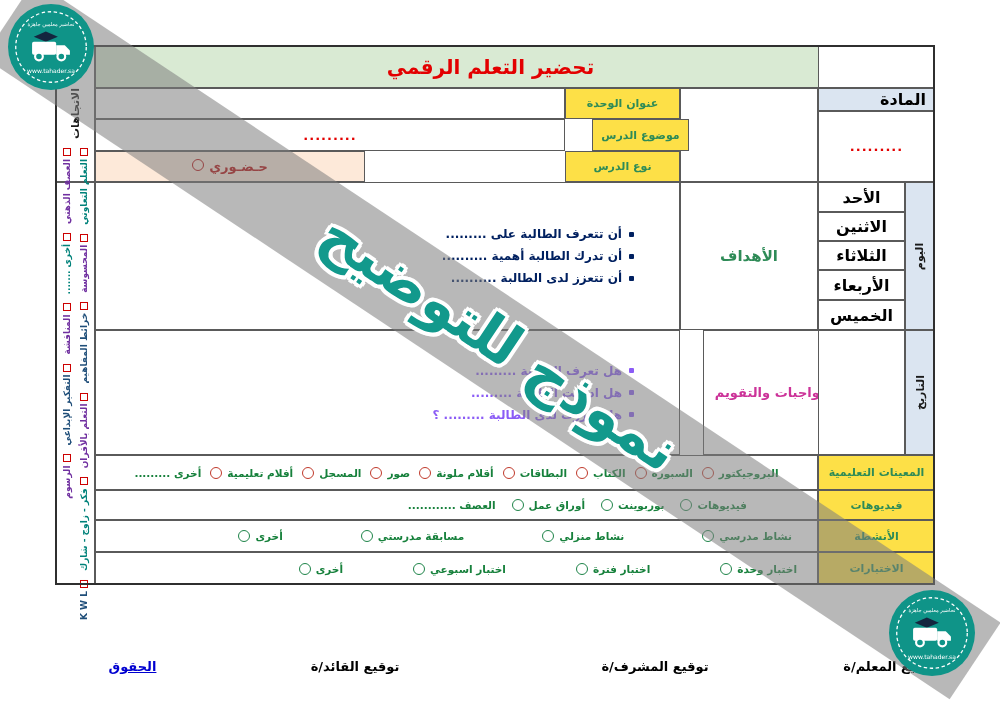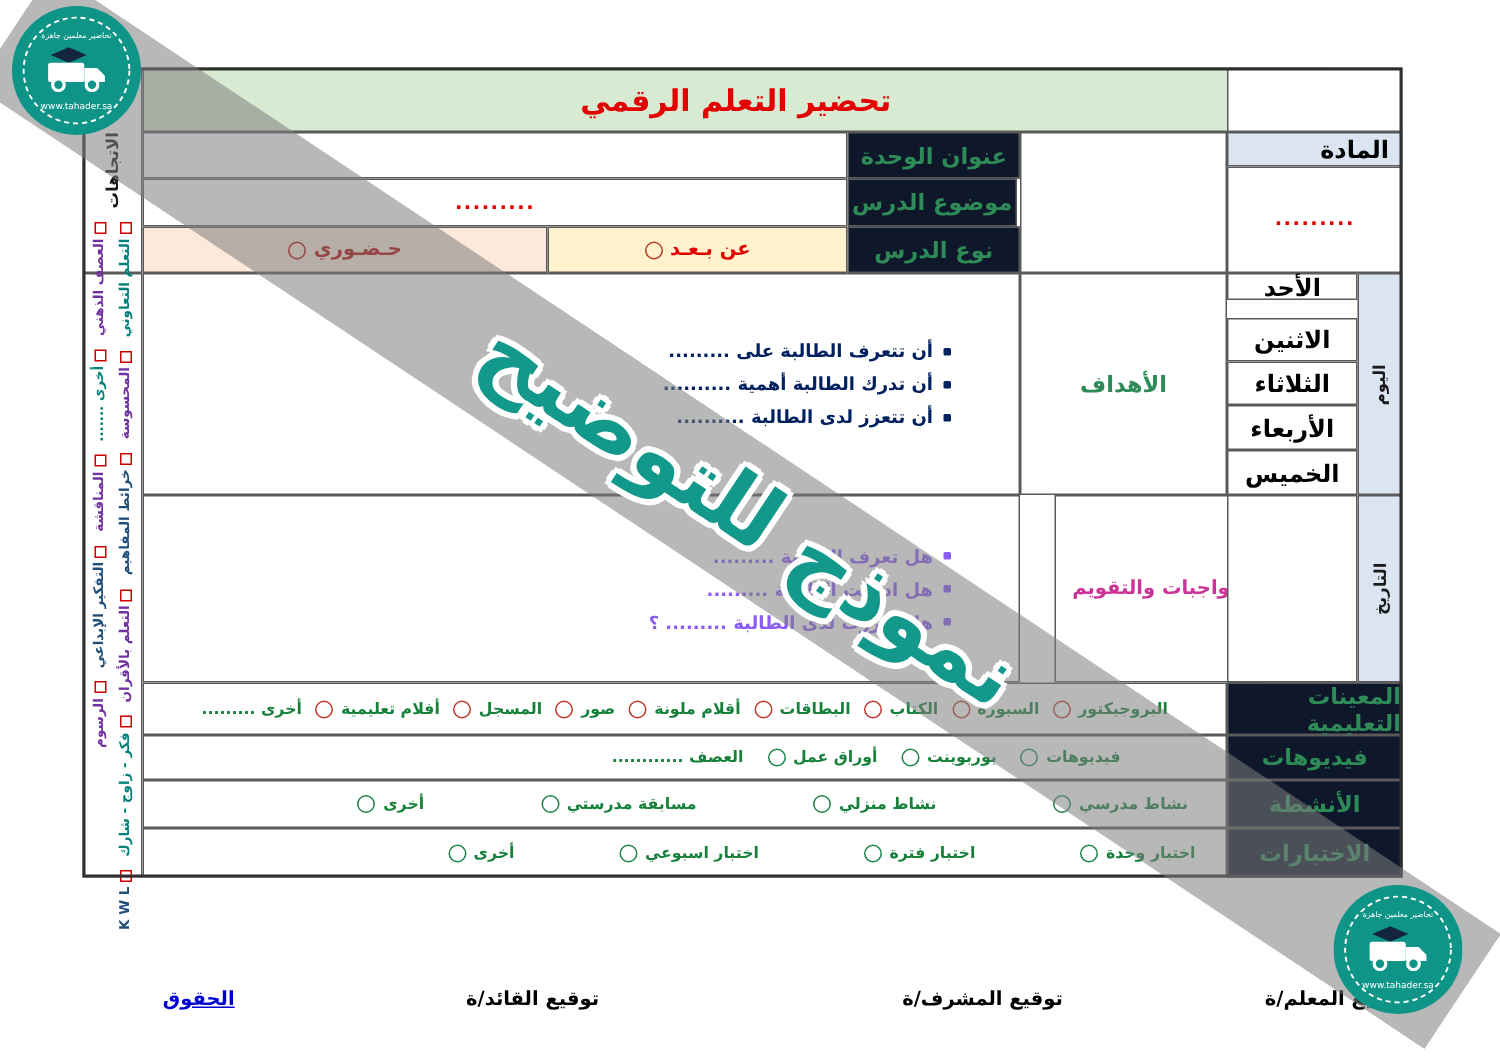--- a/index.html
+++ b/index.html
@@ -5,38 +5,38 @@
   html,body{margin:0;padding:0;background:#fff;}
   #page{position:relative;width:1000px;height:707px;background:#fff;overflow:hidden;
         font-family:"DejaVu Sans",sans-serif;direction:rtl;}
   .cell{position:absolute;border:1px solid #5a5a5a;box-sizing:border-box;background:#fff;
         display:flex;align-items:center;justify-content:center;}
   .frame{position:absolute;left:55px;top:45px;width:880px;height:540px;border:2px solid #2f2f2f;
          box-sizing:border-box;pointer-events:none;z-index:6;}
   .green{background:#d9ead3;}
   .hdr{background:#dbe5f1;}
   .title-text{color:#e30000;font-weight:bold;font-size:20px;}
-  .lbl{background:#0f172a;color:#2e8b57;font-weight:bold;font-size:15px;justify-content:center;}
+  .lbl{background:#fde047;color:#2e8b57;font-weight:bold;font-size:11px;justify-content:center;}
   .black-b{color:#000;font-weight:bold;font-size:16px;}
   .red-dots{color:#e30000;font-weight:bold;font-size:13px;letter-spacing:1px;}
   .yellow{background:#fff2cc;}
   .peach{background:#fde9d9;}
   .remote-text{color:#e30000;font-weight:bold;font-size:13px;}
   .inperson-text{color:#b30000;font-weight:bold;font-size:13px;}
   .vrot{transform:rotate(-90deg);white-space:nowrap;}
   .vlabel{font-weight:bold;font-size:11px;color:#1a1a1a;}
   .content-col{flex-direction:column;align-items:flex-start;justify-content:center;gap:8px;padding-right:45px;}
   .bullet-line{display:flex;align-items:center;gap:7px;font-weight:bold;font-size:12px;}
   .obj{color:#002060;}
   .hw{color:#8b5cf6;}
   .blt{width:5px;height:5px;display:inline-block;background:currentColor;border-radius:1px;flex:none;}
   .big-lbl{color:#2e8b57;font-weight:bold;font-size:15px;background:#fff;align-items:center;}
   .hw-lbl{color:#cc3399;font-weight:bold;font-size:13px;background:#fff;}
   .opts{gap:9px;color:#17813c;font-weight:bold;font-size:10.5px;white-space:nowrap;}
-  .opt{display:inline-flex;align-items:center;gap:5px;}
+  .opt{display:inline-flex;align-items:flex-start;gap:5px;}
   .oc{width:10px;height:10px;border-radius:50%;border:1.7px solid #c0392b;display:inline-block;flex:none;}
   .oc.green-ring{border-color:#1e8449;}
   .left-align{justify-content:flex-start;}
   .strat-line{display:flex;align-items:center;gap:9px;height:17px;white-space:nowrap;direction:rtl;}
   .strat{display:inline-flex;align-items:center;gap:3px;font-weight:bold;font-size:9px;}
   .chk{width:6px;height:6px;border:1.2px solid #cc0000;display:inline-block;flex:none;}
   .band{position:absolute;left:-88px;top:294px;width:1160px;height:92px;background:rgba(125,125,125,0.55);
         transform:rotate(33.6deg);z-index:30;pointer-events:none;}
   .wm{position:absolute;left:180px;top:308px;width:640px;text-align:center;transform:rotate(33.6deg);
       z-index:31;color:#12998c;font-size:58px;font-weight:bold;pointer-events:none;
@@ -67,38 +67,32 @@
   </div>
   <div class="cell" style="left:818px;top:111px;width:117px;height:71px">
     <span class="red-dots">.........</span>
   </div>
 
   <div class="cell" style="left:680px;top:88px;width:138px;height:94px"></div>
 
   <div class="cell lbl" style="left:565px;top:88px;width:115px;height:31px">
     <span>عنوان الوحدة</span>
   </div>
-  <div class="cell lbl" style="left:565px;top:119px;width:113px;height:32px">
+  <div class="cell lbl" style="left:592px;top:119px;width:97px;height:32px">
     <span>موضوع الدرس</span>
   </div>
   <div class="cell lbl" style="left:565px;top:151px;width:115px;height:31px">
     <span>نوع الدرس</span>
   </div>
 
   <div class="cell" style="left:95px;top:88px;width:470px;height:31px">
     <span class="red-dots"></span>
   </div>
   <div class="cell" style="left:95px;top:119px;width:470px;height:32px">
     <span class="red-dots">.........</span>
-  </div>
-  <div class="cell yellow" style="left:365px;top:151px;width:200px;height:31px">
-    <span class="opt remote-text">
-      <span>عن بـعـد</span>
-      <i class="oc"></i>
-    </span>
   </div>
   <div class="cell peach" style="left:95px;top:151px;width:270px;height:31px">
     <span class="opt inperson-text">
       <span>حـضـوري</span>
       <i class="oc" style="border-color:#b30000"></i>
     </span>
   </div>
 
   <div class="cell content-col" style="left:95px;top:182px;width:585px;height:148px">
     <div class="bullet-line obj">
@@ -111,21 +105,21 @@
       </div>
     <div class="bullet-line obj">
         <span class="blt"></span>
         <span>أن تتعزز لدى الطالبة ..........</span>
       </div>
   </div>
   <div class="cell big-lbl" style="left:680px;top:182px;width:138px;height:148px">
     <span>الأهداف</span>
   </div>
 
-  <div class="cell black-b" style="left:818px;top:182px;width:87px;height:18px">
+  <div class="cell black-b" style="left:818px;top:182px;width:87px;height:30px">
       <span>الأحد</span>
     </div>
   <div class="cell black-b" style="left:818px;top:212px;width:87px;height:29px">
       <span>الاثنين</span>
     </div>
   <div class="cell black-b" style="left:818px;top:241px;width:87px;height:29px">
       <span>الثلاثاء</span>
     </div>
   <div class="cell black-b" style="left:818px;top:270px;width:87px;height:30px">
       <span>الأربعاء</span>

